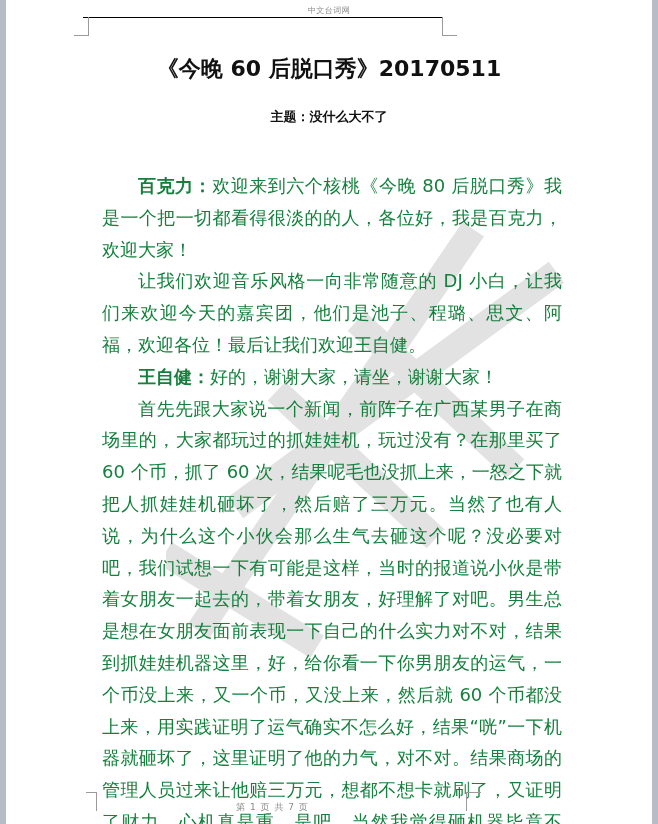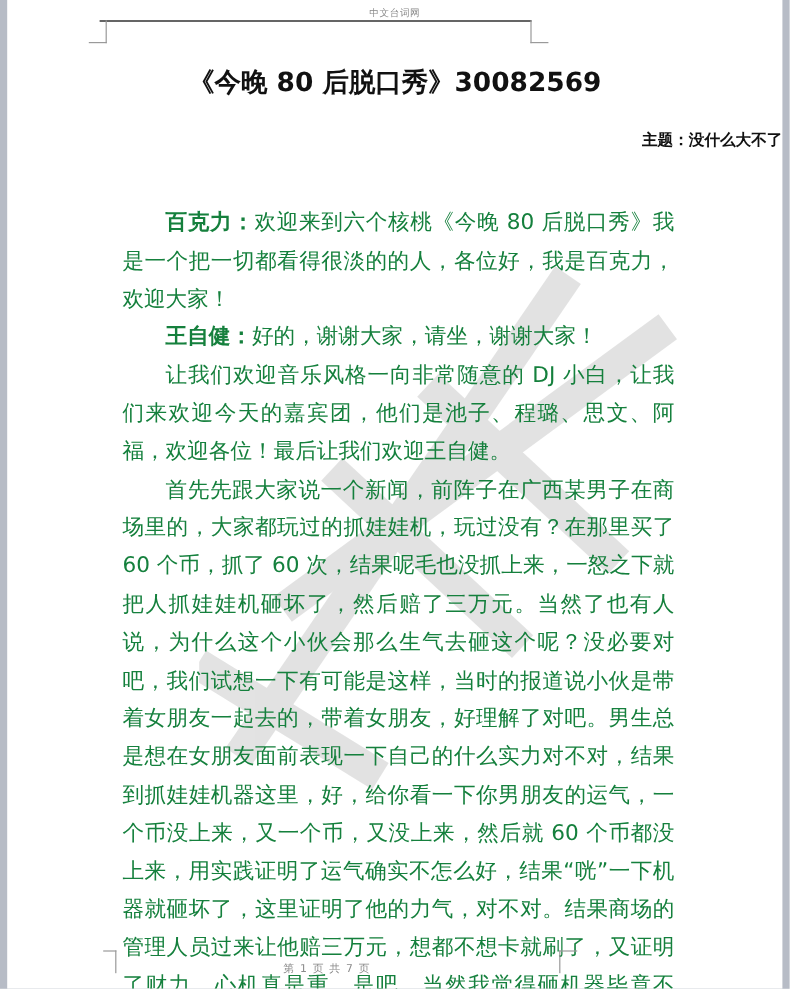--- a/index.html
+++ b/index.html
@@ -25,21 +25,21 @@
     .corner { position: absolute; border-color: #9a9a9a; border-style: solid; width: 14px; height: 18px; }
     .c-tl { left: 68px; top: 17px; border-width: 0 1px 1px 0; }
     .c-tr { left: 436px; top: 17px; border-width: 0 0 1px 1px; }
     .c-bl { left: 80px; top: 792px; border-width: 1px 1px 0 0; width: 10px; }
     .c-br { left: 460px; top: 792px; border-width: 1px 0 0 1px; width: 14px; }
     .title {
       position: absolute; top: 54px; left: 0; width: 646px; text-align: center;
       font-size: 22px; font-weight: bold; color: #111;
     }
     .subtitle {
-      position: absolute; left: 0; width: 646px; text-align: right;
+      position: absolute; left: 0; width: 646px; text-align: center;
       font-size: 13px; font-weight: bold; color: #111;
     }
     .body-text {
       position: absolute; left: 96px; top: 170px; width: 460px;
       font-size: 18px; line-height: 31.8px; color: #15803d;
       text-align: justify;
     }
     .body-text p { margin: 0; text-indent: 2em; }
     .speaker { font-weight: bold; }
     .footer-text {
@@ -63,26 +63,26 @@
   <svg class="watermark" viewBox="0 0 420 460">
     <g fill="none" stroke="#9a9a9a" stroke-width="26" stroke-linecap="square">
       <path d="M40 420 L300 40"></path>
       <path d="M80 300 L380 80"></path>
       <path d="M120 200 L260 330"></path>
       <path d="M200 130 L340 260"></path>
       <path d="M10 360 L140 440"></path>
     </g>
   </svg>
 
-  <div class="title">《今晚 80 后脱口秀》30082569</div>
+  <div class="title">《今晚 60 后脱口秀》20170511</div>
   <div class="subtitle" style="top:108px">主题：没什么大不了</div>
 
   <div class="body-text">
     <p><span class="speaker">百克力：</span><span>欢迎来到六个核桃《今晚 80 后脱口秀》我是一个把一切都看得很淡的的人，各位好，我是百克力，欢迎大家！</span></p>
+    <p><span class="speaker"></span><span>让我们欢迎音乐风格一向非常随意的 DJ 小白，让我们来欢迎今天的嘉宾团，他们是池子、程璐、思文、阿福，欢迎各位！最后让我们欢迎王自健。</span></p>
     <p><span class="speaker">王自健：</span><span>好的，谢谢大家，请坐，谢谢大家！</span></p>
-    <p><span class="speaker"></span><span>让我们欢迎音乐风格一向非常随意的 DJ 小白，让我们来欢迎今天的嘉宾团，他们是池子、程璐、思文、阿福，欢迎各位！最后让我们欢迎王自健。</span></p>
     <p><span class="speaker"></span><span>首先先跟大家说一个新闻，前阵子在广西某男子在商场里的，大家都玩过的抓娃娃机，玩过没有？在那里买了 60 个币，抓了 60 次，结果呢毛也没抓上来，一怒之下就把人抓娃娃机砸坏了，然后赔了三万元。当然了也有人说，为什么这个小伙会那么生气去砸这个呢？没必要对吧，我们试想一下有可能是这样，当时的报道说小伙是带着女朋友一起去的，带着女朋友，好理解了对吧。男生总是想在女朋友面前表现一下自己的什么实力对不对，结果到抓娃娃机器这里，好，给你看一下你男朋友的运气，一个币没上来，又一个币，又没上来，然后就 60 个币都没上来，用实践证明了运气确实不怎么好，结果“咣”一下机器就砸坏了，这里证明了他的力气，对不对。结果商场的管理人员过来让他赔三万元，想都不想卡就刷了，又证明了财力。心机真是重，是吧。当然我觉得砸机器毕竟不好，除了让他赔钱之外，尤其这样的行为，我认为还应该让他负上一点治安方面的责任是吧。</span></p>
   </div>
 
   <div class="corner c-bl"></div>
   <div class="corner c-br"></div>
   <div class="footer-text">第 1 页 共 7 页</div>
 </div>
 
 </body></html>

